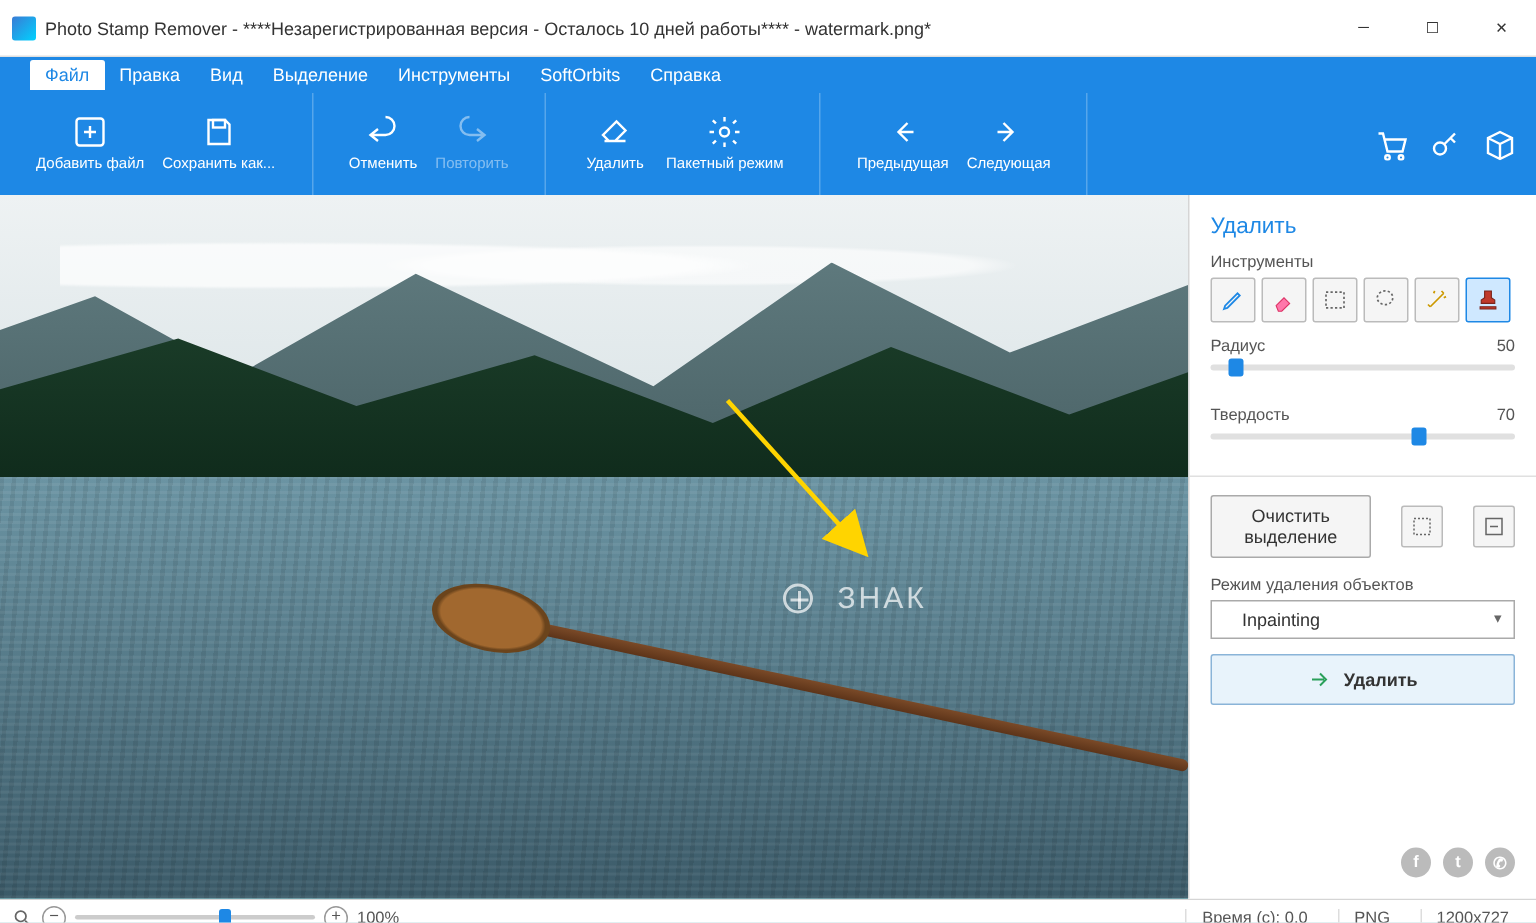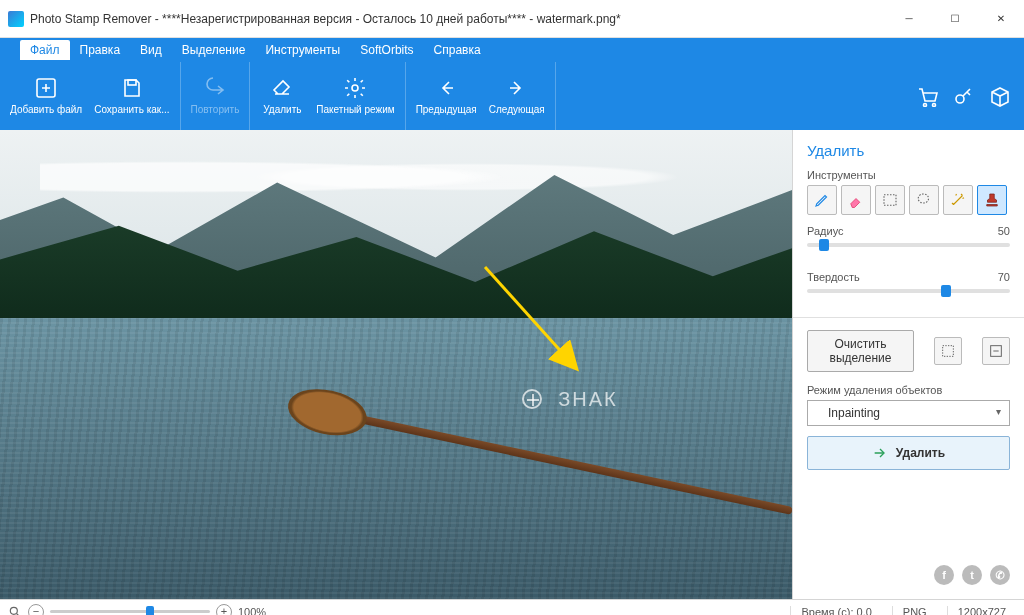--- a/index.html
+++ b/index.html
@@ -12,21 +12,21 @@
 .win-controls { display: flex; }
 .win-controls div { width: 46px; height: 30px; display: flex; align-items: center; justify-content: center; font-size: 10px; color: #333; }
 
 
 .menubar { height: 24px; background: #1e88e5; display: flex; align-items: center; padding: 0 20px; font-size: 12px; color: #fff; }
 .menubar .menu-item { padding: 3px 10px; cursor: default; }
 .menubar .menu-item.active { background: #fff; color: #1e88e5; border-radius: 2px 2px 0 0; }
 
 
 .ribbon { height: 68px; background: #1e88e5; display: flex; align-items: center; color: #fff; font-size: 10px; }
-.rgroup { display: flex; height: 100%; border-right: 1px solid rgba(255,255,255,.25); padding: 0 4px; }
+.rgroup { display: flex; height: 100%; border-right: 1px solid rgba(255,255,255,.25); padding: 0 18px; }
 .rbtn { display: flex; flex-direction: column; align-items: center; justify-content: center; padding: 4px 6px; min-width: 56px; text-align: center; line-height: 1.2; }
 .rbtn svg { width: 24px; height: 24px; stroke: #fff; fill: none; stroke-width: 1.6; margin-bottom: 4px; }
 .rbtn.disabled { opacity: .45; }
 .ribbon .spacer { flex: 1; }
 .ricons { display: flex; gap: 14px; padding-right: 14px; }
 .ricons svg { width: 22px; height: 22px; stroke: #fff; fill: none; stroke-width: 1.6; }
 
 
 .main { display: flex; height: calc(615px - 30px - 24px - 68px - 24px); }
 .canvas-wrap { flex: 1; background: #0e7c8c; position: relative; overflow: hidden; }
@@ -116,20 +116,26 @@
     </div>
     <div class="rbtn">
       <svg>
           <path d="M5 4h11l3 3v13H5z"></path>
           <rect x="8" y="4" width="8" height="5"></rect>
         </svg>
       <span>Сохранить как...</span>
     </div>
   </div>
   <div class="rgroup">
+    <div class="rbtn">
+      <svg>
+          <path d="M9 10l-5 4 5 4M4 14h10a6 6 0 0 0 0-12"></path>
+        </svg>
+      <span>Отменить</span>
+    </div>
     <div class="rbtn disabled">
       <svg>
           <path d="M15 10l5 4-5 4M20 14H10a6 6 0 0 1 0-12"></path>
         </svg>
       <span>Повторить</span>
     </div>
   </div>
   <div class="rgroup">
     <div class="rbtn">
       <svg>

